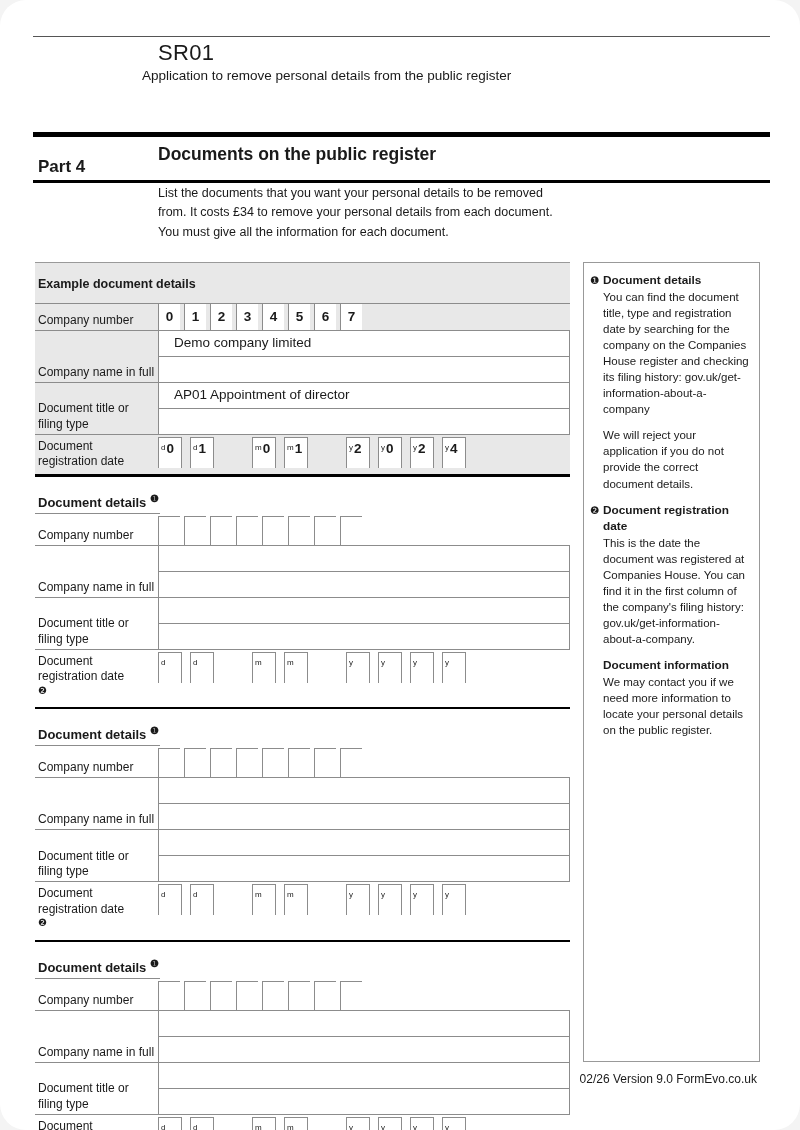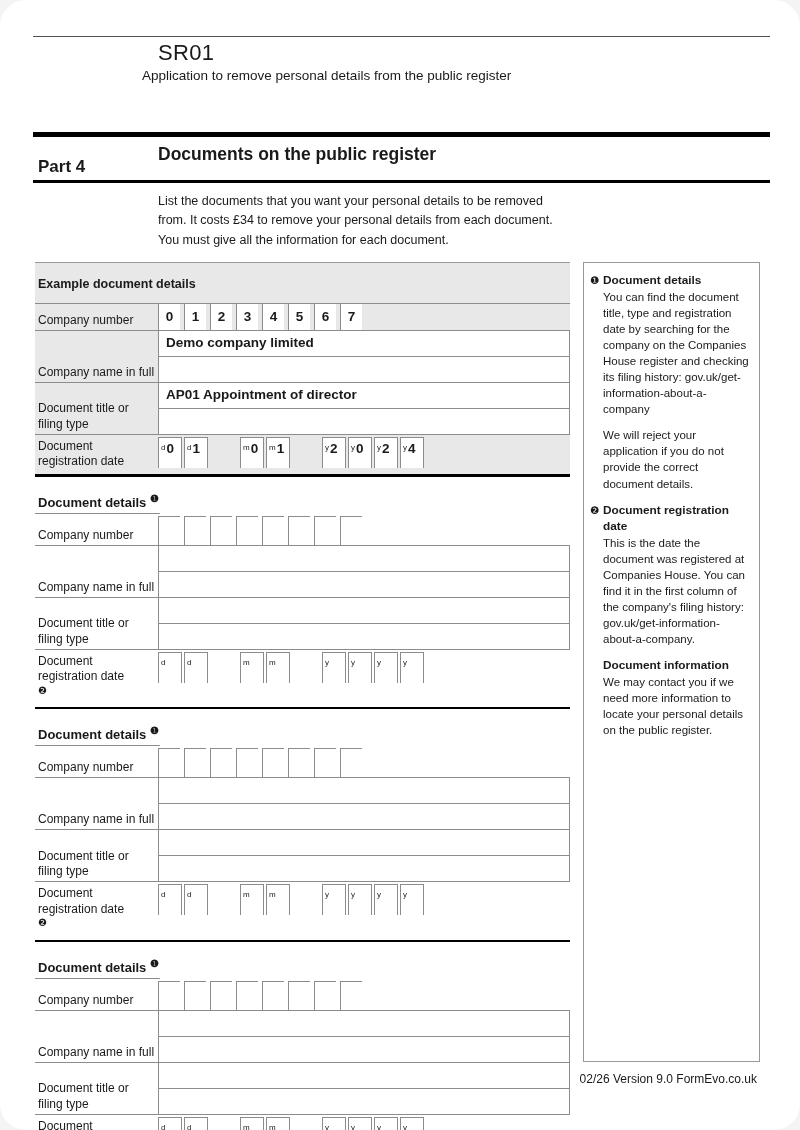--- a/index.html
+++ b/index.html
@@ -12,45 +12,45 @@
   }
   
   .top-rule { position:absolute; left:33px; right:30px; top:36px; border-top:1.5px solid #555; }
   .sr-code { position:absolute; left:158px; top:40px; font-size:22px; font-weight:normal; letter-spacing:0.3px; }
   .sr-sub  { position:absolute; left:142px; top:68px; font-size:13.5px; }
   
   .part-bar1 { position:absolute; left:33px; right:30px; top:132px; height:5px; background:#000; }
   .part-label { position:absolute; left:38px;  top:157px; font-size:17px; font-weight:bold; }
   .part-title { position:absolute; left:158px; top:144px; font-size:17.5px; font-weight:bold; }
   .part-bar2 { position:absolute; left:33px; right:30px; top:180px; height:2.5px; background:#000; }
-  .intro { position:absolute; left:158px; top:192px; width:398px; font-size:12.5px; line-height:1.55; }
+  .intro { position:absolute; left:158px; top:184px; width:398px; font-size:12.5px; line-height:1.55; }
   
   .form-col { position:absolute; left:35px; top:262px; width:535px; }
   .aside {
     position:absolute; left:583px; top:262px; width:177px; height:800px;
     border:1px solid #999; padding:9px 8px 0 7px; background:#fff;
   }
   
   .frow { display:flex; border-bottom:1px solid #8c8c8c;align-items:flex-end; }
   .lbl { width:123px; flex:none; font-size:12px; line-height:1.28; padding:4px 3px 2px 3px; }
   .lbl.narrow { padding-right:22px; }
   .lbl sup { font-size:10px; }
   .cells { display:flex; align-items:flex-start; padding-top:0; }
   .cell {
     width:22px; height:26px; margin-right:4px; border-left:1.3px solid #8c8c8c;
     text-align:center; font-weight:bold; font-size:13.5px; line-height:25px;
   }
   .cell.blank { border-top:1.3px solid #8c8c8c; height:29px; margin-top:2px; }
   .box2 { flex:1; border-left:1px solid #8c8c8c; border-right:1px solid #8c8c8c; }
-  .box2 .r1 { height:26px; border-bottom:1px solid #8c8c8c; font-weight:bold; font-size:13.5px; padding:4px 0 0 7px; }
+  .box2 .r1 { height:26px; border-bottom:1px solid #8c8c8c; font-weight:normal; font-size:13.5px; padding:4px 0 0 15px; }
   .box2 .r2 { height:25px; }
   .daterow { display:flex; }
   .dgroup { display:flex; margin-right:30px; }
   .dcell {
-    width:24px; height:31px; margin-right:2px; margin-top:2px;
+    width:24px; height:31px; margin-right:8px; margin-top:2px;
     border:1px solid #8c8c8c; border-bottom:none; padding:0 0 18px 2px;
   }
   .dm { font-size:8px; position:relative; top:-2px; }
   .dv { font-weight:bold; font-size:13.5px; position:relative; top:1px; left:1px; }
   
   .example { background:#e8e8e8; border-top:1px solid #999; border-bottom:3px solid #000; }
   .ex-head { font-weight:bold; font-size:12.5px; padding:14px 0 12px 3px; border-bottom:1px solid #8c8c8c; }
   .example .cell { background:#fff; }
   .example .box2 { background:#fff; }
   .example .dcell { background:#fff; }

